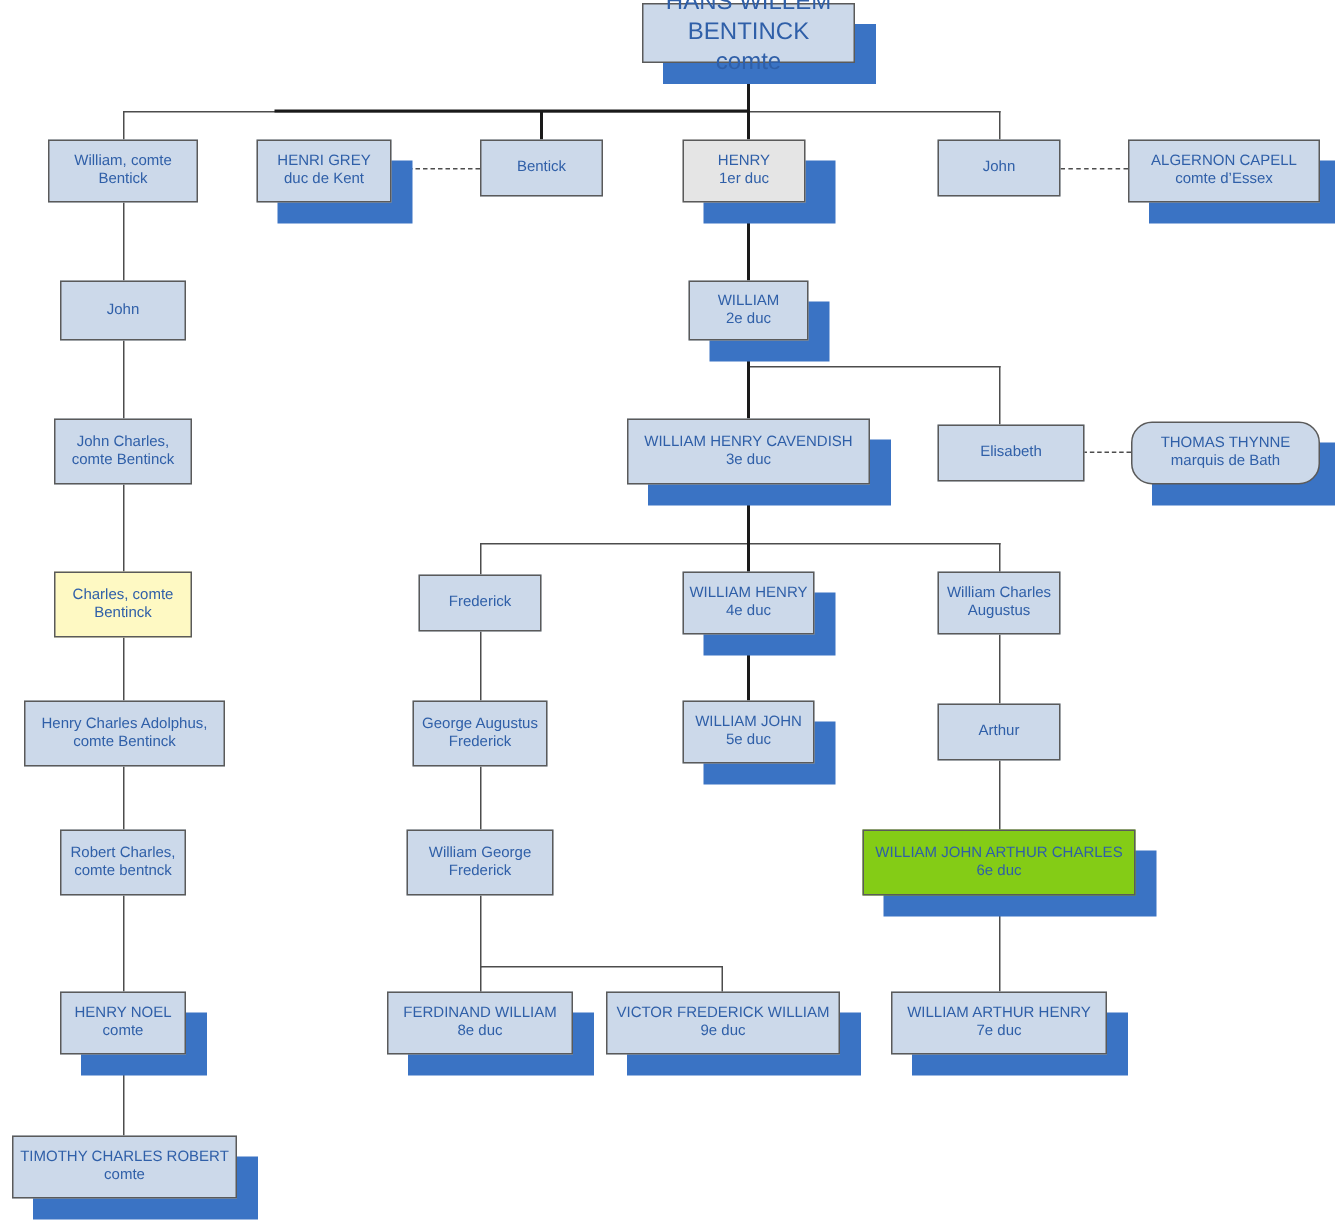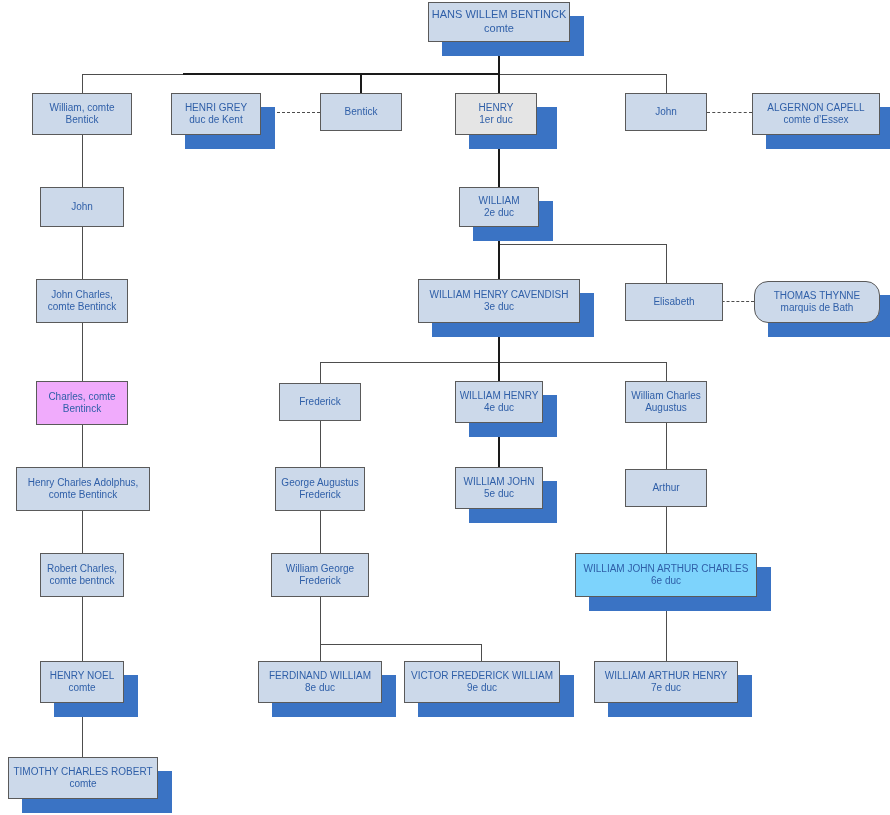--- a/index.html
+++ b/index.html
@@ -17,21 +17,21 @@
 
   
   .node{position:absolute;box-sizing:border-box;
         background:#ccd9ea;border:1px solid #5a5a5a;
         color:#2f5fa8;display:flex;flex-direction:column;
         align-items:center;justify-content:center;
         text-align:center;line-height:1.25;z-index:5;}
   .node .n1{display:block;}
   .node .n2{display:block;}
   .node.sm{font-size:10px;}
-  .node.md{font-size:11px;}
+  .node.md{font-size:16px;}
   .shadow{position:absolute;background:#3a73c4;z-index:1;}
 </style>
 </head>
 <body>
 
 <div id="canvas">
 
   <div>
 
     <div class="ln vthick" style="left:498px;top:42px;height:33px;"></div>
@@ -131,21 +131,21 @@
         <span class="n2">3e duc</span>
       </div>
       <div class="node sm" style="left: 625px; top: 283px; width: 98px; height: 38px; background: rgb(204, 217, 234); border-color: rgb(90, 90, 90); color: rgb(47, 95, 168);">
         <span class="n1">Elisabeth</span>
       </div>
       <div class="shadow" style="left: 768px; top: 295px; width: 126px; height: 42px; background: rgb(58, 115, 196);"></div>
       <div class="node sm" style="left: 754px; top: 281px; width: 126px; height: 42px; background: rgb(204, 217, 234); border-color: rgb(90, 90, 90); color: rgb(47, 95, 168); border-radius: 14px;">
         <span class="n1">THOMAS THYNNE</span>
         <span class="n2">marquis de Bath</span>
       </div>
-      <div class="node sm" style="left: 36px; top: 381px; width: 92px; height: 44px; background: #f0abfc; border-color: rgb(90, 90, 90); color: rgb(47, 95, 168);">
+      <div class="node sm" style="left: 36px; top: 381px; width: 92px; height: 44px; background: #fef9c3; border-color: rgb(90, 90, 90); color: rgb(47, 95, 168);">
         <span class="n1">Charles, comte</span>
         <span class="n2">Bentinck</span>
       </div>
       <div class="node sm" style="left: 279px; top: 383px; width: 82px; height: 38px; background: rgb(204, 217, 234); border-color: rgb(90, 90, 90); color: rgb(47, 95, 168);">
         <span class="n1">Frederick</span>
       </div>
       <div class="shadow" style="left: 469px; top: 395px; width: 88px; height: 42px; background: rgb(58, 115, 196);"></div>
       <div class="node sm" style="left: 455px; top: 381px; width: 88px; height: 42px; background: rgb(204, 217, 234); border-color: rgb(90, 90, 90); color: rgb(47, 95, 168);">
         <span class="n1">WILLIAM HENRY</span>
         <span class="n2">4e duc</span>
@@ -172,21 +172,21 @@
       </div>
       <div class="node sm" style="left: 40px; top: 553px; width: 84px; height: 44px; background: rgb(204, 217, 234); border-color: rgb(90, 90, 90); color: rgb(47, 95, 168);">
         <span class="n1">Robert Charles,</span>
         <span class="n2">comte bentnck</span>
       </div>
       <div class="node sm" style="left: 271px; top: 553px; width: 98px; height: 44px; background: rgb(204, 217, 234); border-color: rgb(90, 90, 90); color: rgb(47, 95, 168);">
         <span class="n1">William George</span>
         <span class="n2">Frederick</span>
       </div>
       <div class="shadow" style="left: 589px; top: 567px; width: 182px; height: 44px; background: rgb(58, 115, 196);"></div>
-      <div class="node sm" style="left: 575px; top: 553px; width: 182px; height: 44px; background: #7dd3fc; border-color: rgb(90, 90, 90); color: rgb(47, 95, 168);">
+      <div class="node sm" style="left: 575px; top: 553px; width: 182px; height: 44px; background: #84cc16; border-color: rgb(90, 90, 90); color: rgb(47, 95, 168);">
         <span class="n1">WILLIAM JOHN ARTHUR CHARLES</span>
         <span class="n2">6e duc</span>
       </div>
       <div class="shadow" style="left: 54px; top: 675px; width: 84px; height: 42px; background: rgb(58, 115, 196);"></div>
       <div class="node sm" style="left: 40px; top: 661px; width: 84px; height: 42px; background: rgb(204, 217, 234); border-color: rgb(90, 90, 90); color: rgb(47, 95, 168);">
         <span class="n1">HENRY NOEL</span>
         <span class="n2">comte</span>
       </div>
       <div class="shadow" style="left: 272px; top: 675px; width: 124px; height: 42px; background: rgb(58, 115, 196);"></div>
       <div class="node sm" style="left: 258px; top: 661px; width: 124px; height: 42px; background: rgb(204, 217, 234); border-color: rgb(90, 90, 90); color: rgb(47, 95, 168);">

